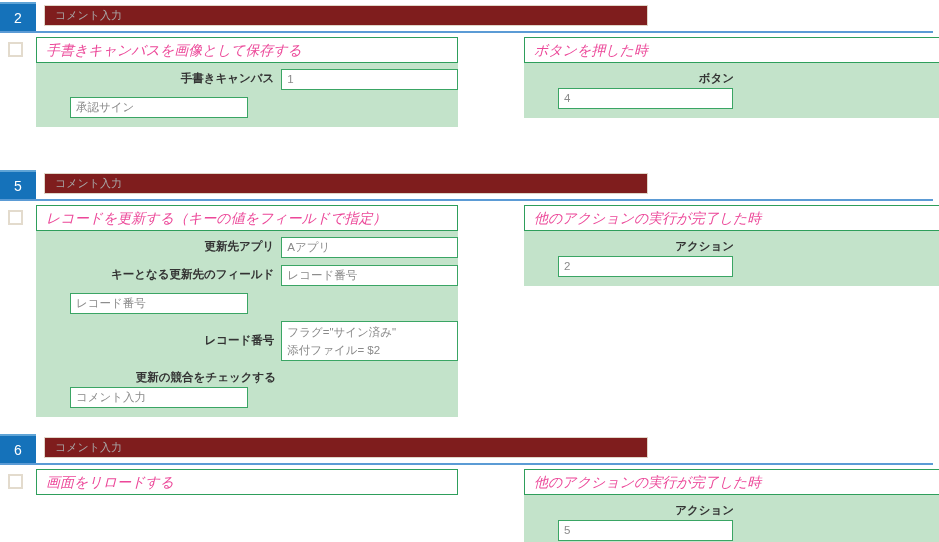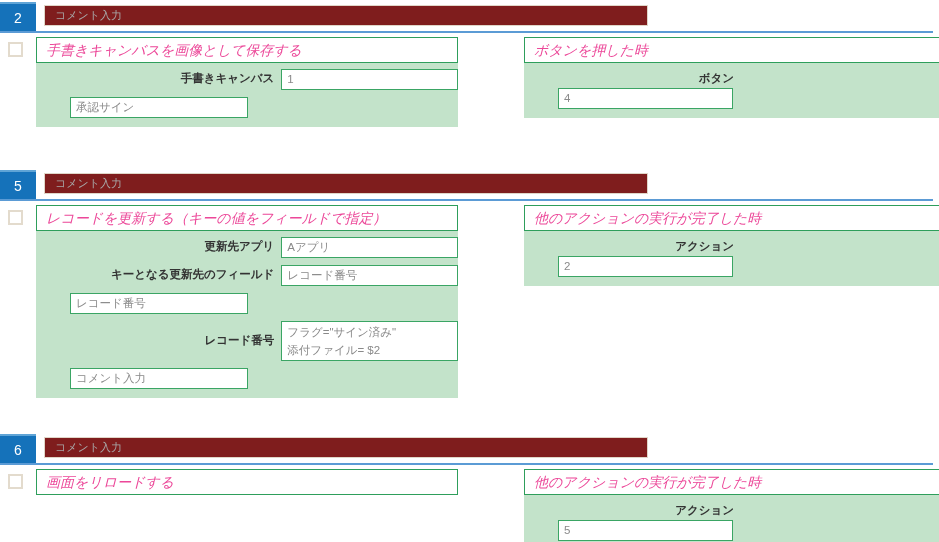--- a/index.html
+++ b/index.html
@@ -208,20 +208,21 @@
         </div>
         <div class="field-row">
           <div class="field-value">レコード番号</div>
         </div>
         <div class="field-row">
           <div class="field-label" style="line-height:38px;">レコード番号</div>
           <div class="field-value multiline">フラグ="サイン済み"
 添付ファイル= $2</div>
         </div>
         <div class="field-row">
+          <div class="field-label">更新の競合をチェックする</div>
           <div class="field-value">コメント入力</div>
         </div>
       </div>
     </div>
 
     <div class="card trigger-card" style="top:4px;">
       <div class="card-header">他のアクションの実行が完了した時</div>
       <div class="card-body">
         <div class="field-row">
           <div class="field-label">アクション</div>

